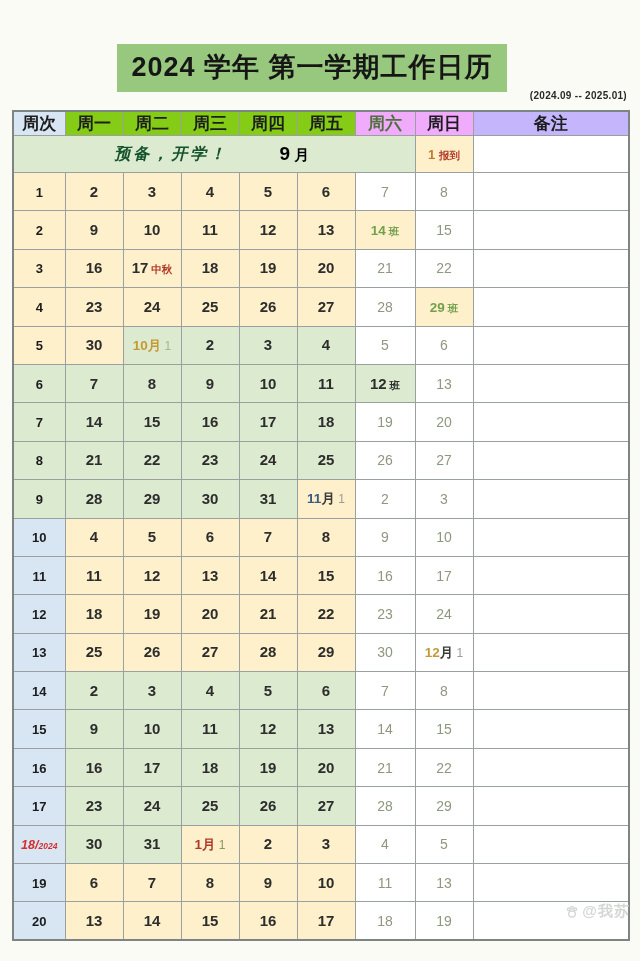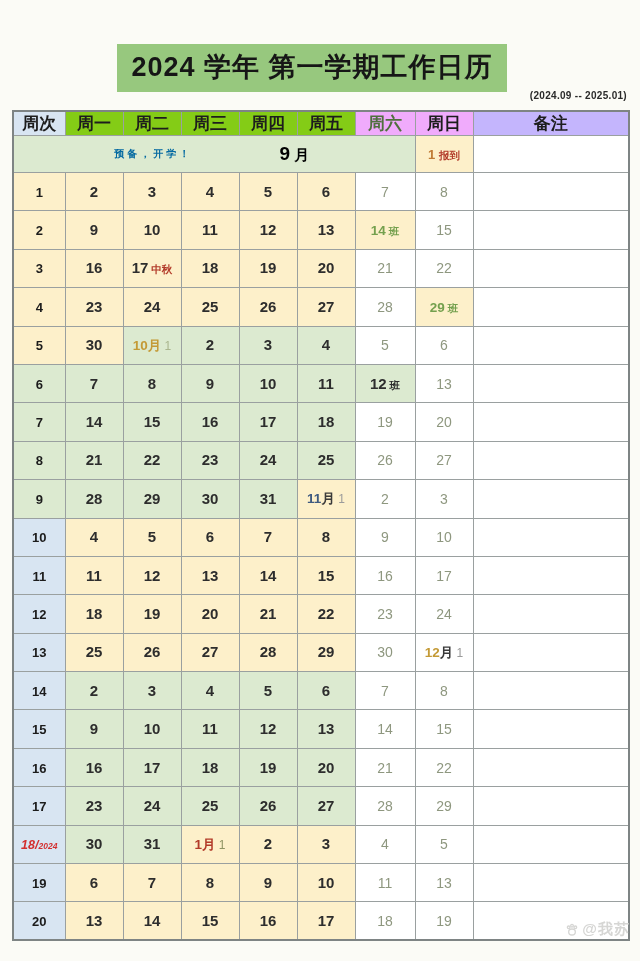--- a/index.html
+++ b/index.html
@@ -53,30 +53,30 @@
   .c-dksm{color:#2d2d2d;font-weight:700;font-size:10.5px;}
   .c-tail{color:#9b9b9b;font-weight:400;font-size:12px;}
   .c-tailg{color:#aab58e;font-weight:400;font-size:12px;}
   .c-tailo{color:#8f9464;font-weight:400;font-size:12px;}
   .c-rh1{color:#d32f2f;font-weight:700;font-size:12.5px;font-style:italic;}
   .c-rh2{color:#d32f2f;font-weight:700;font-size:8.5px;font-style:italic;}
   
   td.month-cell{position:relative;}
   .sep-note{
     position:absolute;left:25%;top:50%;transform:translateY(-50%);
-    font-size:10px;font-weight:700;color:#0369a1;letter-spacing:3px;
+    font-size:16px;font-weight:700;color:#14532d;letter-spacing:3px;font-style:italic;
   }
   .month-big{
     position:absolute;left:70%;top:50%;transform:translate(-50%,-52%);
     color:#000000;font-weight:700;font-size:19px;
   }
   .month-big .unit{font-size:15px;}
   
   .watermark{
-    position:absolute;right:10px;bottom:22px;
+    position:absolute;right:10px;bottom:40px;
     color:#d6d6d4;font-size:15px;font-weight:700;letter-spacing:1px;
     display:flex;align-items:center;gap:2px;
   }
   .watermark svg{display:block;}
 </style>
 </head>
 <body>
 
 <div class="title-wrap">
   <span class="title">2024 学年 第一学期工作日历</span>

